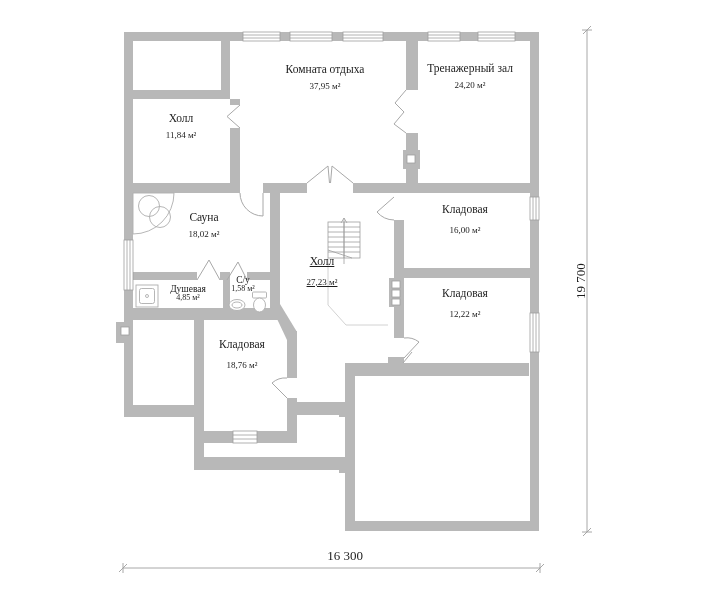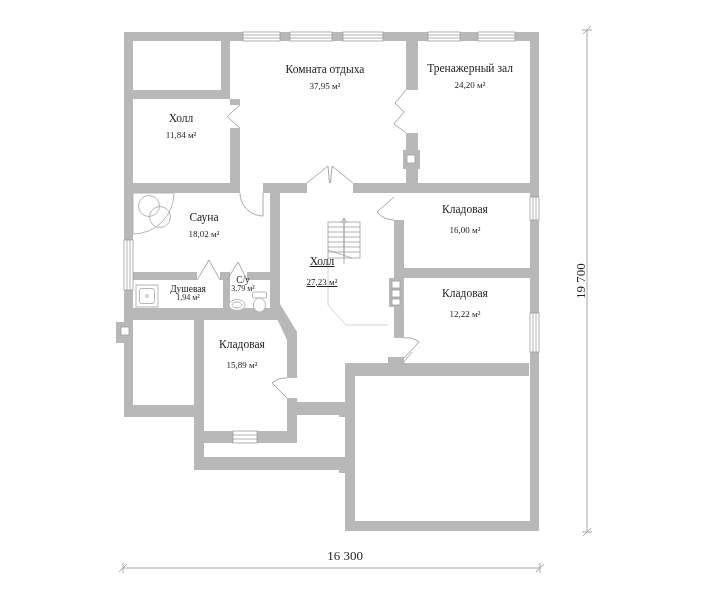--- a/index.html
+++ b/index.html
@@ -238,31 +238,31 @@
     <div class="room-area">18,02 м²</div>
   </div>
 
   <div class="room-label tight" style="left:262px;top:255px;text-decoration:underline;">
     <div class="room-name">Холл</div>
     <div class="room-area">27,23 м²</div>
   </div>
 
   <div class="room-label small" style="left:128px;top:284px;">
     <div class="room-name">Душевая</div>
-    <div class="room-area">1,94 м²</div>
+    <div class="room-area">4,85 м²</div>
   </div>
 
   <div class="room-label small" style="left:183px;top:275px;">
     <div class="room-name">С/у</div>
-    <div class="room-area">3,79 м²</div>
+    <div class="room-area">1,58 м²</div>
   </div>
 
   <div class="room-label tight" style="left:182px;top:338px;">
     <div class="room-name">Кладовая</div>
-    <div class="room-area">15,89 м²</div>
+    <div class="room-area">18,76 м²</div>
   </div>
 
   <div class="room-label tight" style="left:405px;top:203px;">
     <div class="room-name">Кладовая</div>
     <div class="room-area">16,00 м²</div>
   </div>
 
   <div class="room-label tight" style="left:405px;top:287px;">
     <div class="room-name">Кладовая</div>
     <div class="room-area">12,22 м²</div>

